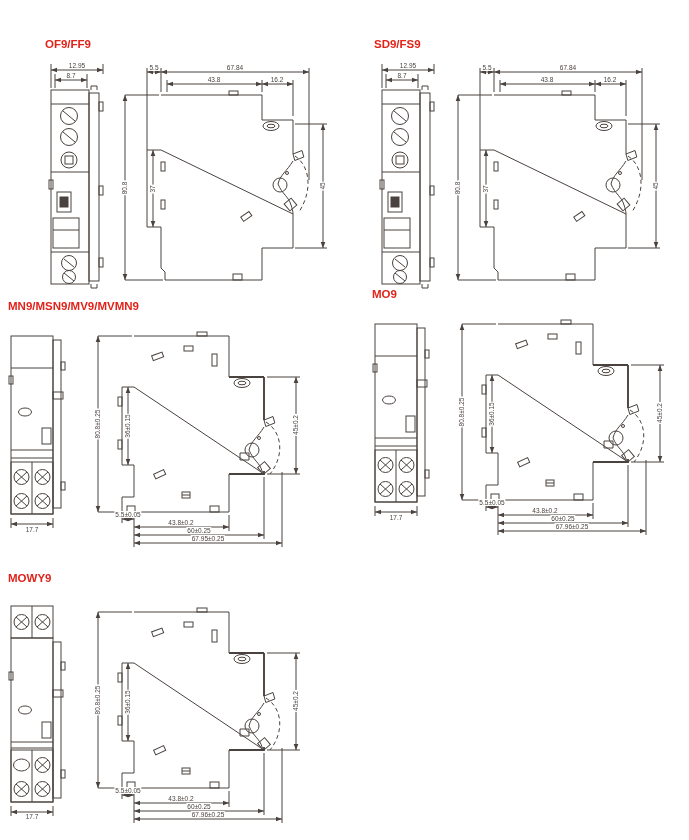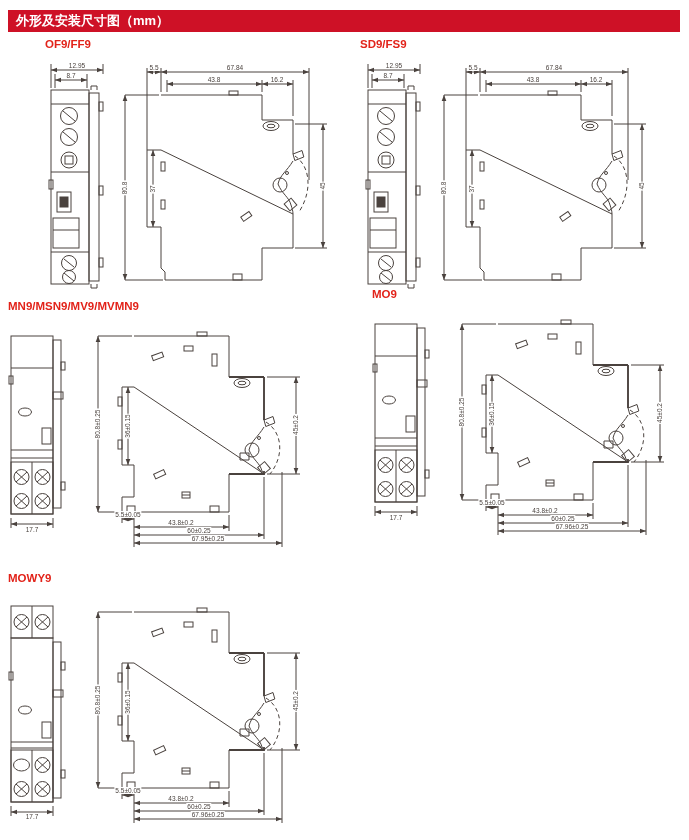--- a/index.html
+++ b/index.html
@@ -211,21 +211,20 @@
   <line x1="42" y1="213" x2="172" y2="213" marker-start="url(#arr)" marker-end="url(#arr)"></line>
   <line x1="190" y1="150" x2="190" y2="225"></line>
   <line x1="42" y1="221" x2="190" y2="221" marker-start="url(#arr)" marker-end="url(#arr)"></line>
  </g>
 </symbol>
 </defs>
 </svg>
 
 <div class="page">
 
-  <div class="header-bar">外形及安装尺寸图（mm）</div>
 
   <div class="section" style="left:8px;top:38px;width:330px;height:256px;margin-left:37px;">
     <div class="section-title">OF9/FF9</div>
     <div class="draw" style="left:2px;top:24px;width:62px;height:228px;">
       <svg width="62" height="228">
           <use href="#symA-side"></use>
         </svg>
       <span class="dim c" style="left:30px;top:0px;">12.95</span>
       <span class="dim c" style="left:24px;top:10px;">8.7</span>
     </div>
@@ -236,21 +235,21 @@
       <span class="dim c" style="left:37px;top:2px;">5.5</span>
       <span class="dim c" style="left:118px;top:2px;">67.84</span>
       <span class="dim c" style="left:97px;top:14px;">43.8</span>
       <span class="dim c" style="left:160px;top:14px;">16.2</span>
       <span class="dim v" style="left:8px;top:126px;">80.8</span>
       <span class="dim v" style="left:36px;top:127px;">37</span>
       <span class="dim v" style="left:206px;top:124px;">45</span>
     </div>
   </div>
 
-  <div class="section" style="left:360px;top:38px;width:315px;height:256px;text-align:center;">
+  <div class="section" style="left:374px;top:38px;width:315px;height:256px;text-align:center;">
     <div class="section-title">SD9/FS9</div>
     <div class="draw" style="left:4px;top:24px;width:62px;height:228px;">
       <svg width="62" height="228">
           <use href="#symA-side"></use>
         </svg>
       <span class="dim c" style="left:30px;top:0px;">12.95</span>
       <span class="dim c" style="left:24px;top:10px;">8.7</span>
     </div>
     <div class="draw" style="left:76px;top:24px;width:232px;height:228px;">
       <svg width="232" height="228">

